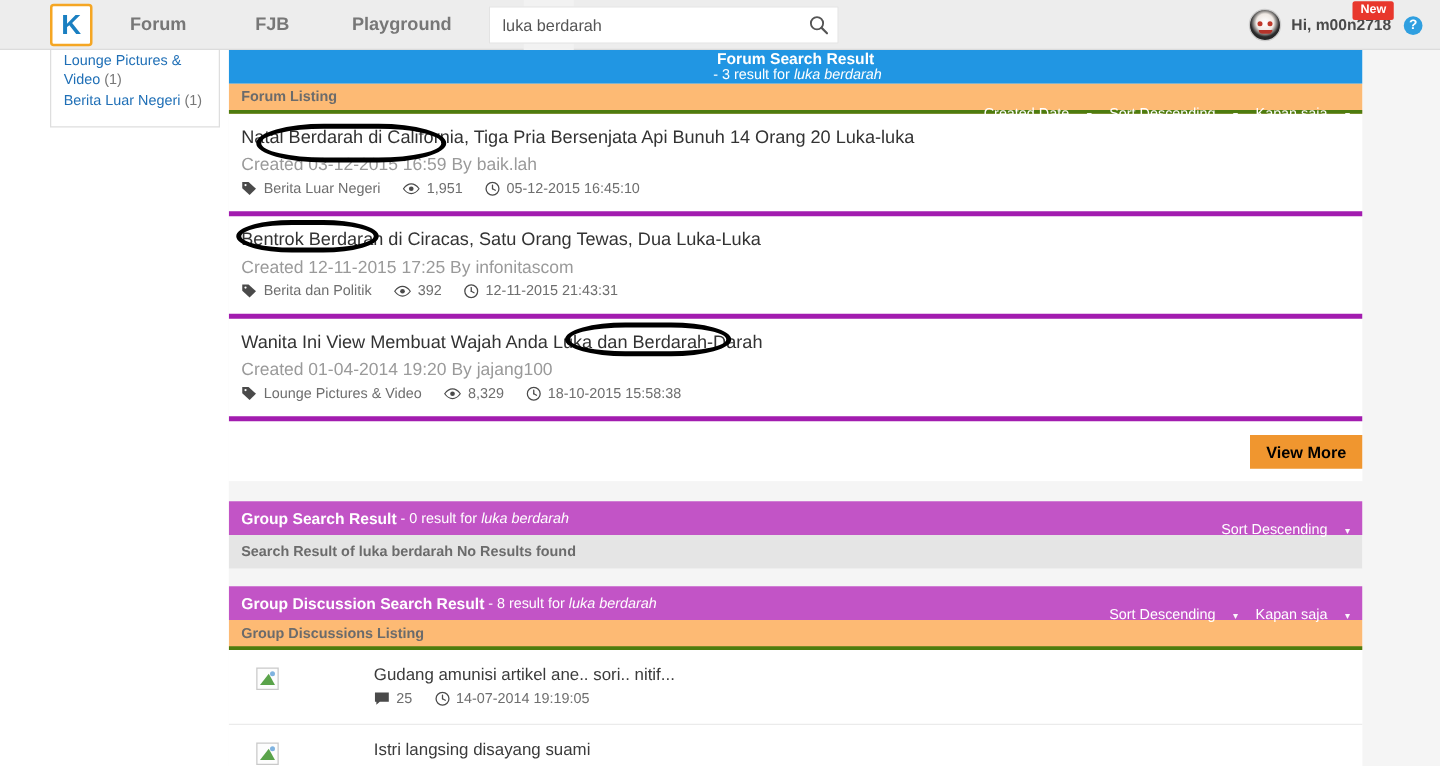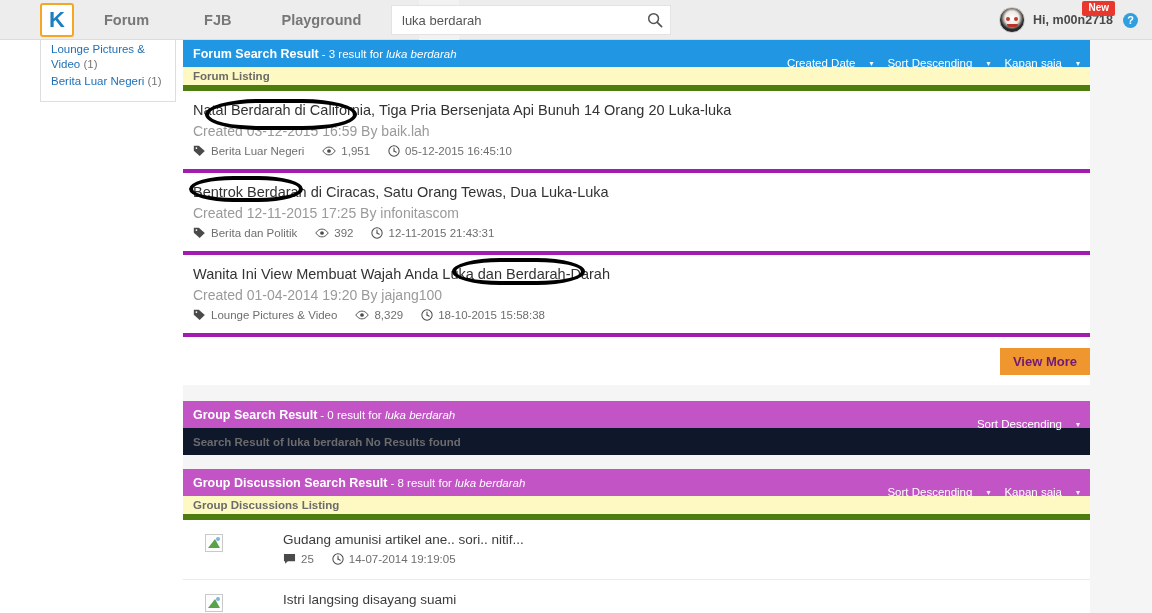--- a/index.html
+++ b/index.html
@@ -114,38 +114,38 @@
   .content {
     position: absolute; left: 183px; top: 40px;
     width: 907px;
   }
   .panel { background: #ffffff; width: 907px; }
 
   .panel-head {
     height: 27px; display: flex; align-items: center;
     padding: 0 10px; color: #fff;
   }
-  .panel-head.blue { background: #2196e3; }
+  .panel-head.blue { background: #2196e3; flex-direction: column; }
   .panel-head.purple { background: #c254c6; }
   .ph-title { font-size: 12.5px; font-weight: bold; }
   .ph-sub { font-size: 11.5px; margin-left: 3px; font-weight: normal; }
   .ph-sub em { font-style: italic; }
   .ph-right { margin-left: auto; display: flex; align-items: center; margin-top: 19px; }
   .ph-opt {
     font-size: 11.5px; color: #fff; cursor: pointer; white-space: nowrap;
   }
   .ph-caret {
     font-size: 8px; color: #fff; margin: 0 14px; opacity: .95;
   }
 
   .subbar {
-    height: 24px; background: #fef9c3;
+    height: 24px; background: #fdba74;
     display: flex; align-items: center; padding: 0 10px;
     font-size: 11.5px; color: #6b6b6b; font-weight: bold;
-    border-bottom: 6px solid #4d7c0f;
+    border-bottom: 3px solid #4d7c0f;
   }
 
   .result-row {
     padding: 10px 10px 12px 10px;
     border-bottom: 4px solid #a21caf;
     position: relative;
   }
   .result-title {
     font-size: 14.5px; color: #333; line-height: 18px; margin-bottom: 4px;
     cursor: pointer;
@@ -156,29 +156,29 @@
     font-size: 11.5px; color: #6e6e6e;
   }
   .meta-group { display: flex; align-items: center; gap: 5px; margin-right: 11px; }
   svg.ic { display: block; }
 
   .viewmore-wrap {
     height: 48px; display: flex; align-items: center; justify-content: flex-end;
     padding-right: 0px; background: #fff;
   }
   .view-more {
-    background: #f0962f; color: #701a75; border: none;
+    background: #f0962f; color: #000000; border: none;
     font-family: "Liberation Sans", sans-serif;
     font-size: 13px; font-weight: bold;
     padding: 6px 13px; cursor: pointer;
   }
   .noresult {
     height: 27px; display: flex; align-items: center; padding: 0 10px;
     font-size: 11.5px; color: #6b6b6b; font-weight: bold;
-    background: #0f172a;
+    background: #e5e5e5;
     text-align: right;
   }
 
   .disc-row {
     display: flex; padding: 12px 10px 14px 10px;
     border-bottom: 1px solid #ebebeb; background: #fff;
   }
   .disc-thumb {
     width: 18px; height: 18px; margin: 2px 0 0 12px;
     border: 1px solid #c9c9c9; background: #fdfdfd;
@@ -187,21 +187,21 @@
   .disc-thumb::after {
     content: ""; position: absolute; left: 2px; top: 4px;
     width: 0; height: 0;
     border-left: 7px solid transparent; border-right: 5px solid transparent;
     border-bottom: 9px solid #5aa34a;
   }
   .disc-thumb::before {
     content: ""; position: absolute; right: 2px; top: 2px;
     width: 4px; height: 4px; border-radius: 50%; background: #7fb3e0;
   }
-  .disc-body { margin-left: 60px; }
+  .disc-body { margin-left: 76px; }
   .disc-title { font-size: 13.5px; color: #3b3b3b; margin-bottom: 6px; cursor: pointer; }
   .disc-by { font-size: 11.5px; color: #8b8b8b; margin-bottom: 5px; }
   .disc-meta { display: flex; align-items: center; gap: 7px; font-size: 11.5px; color: #6e6e6e; }
 
   .gap { height: 16px; background: #f5f5f5; width: 907px; }
   .gap-sm { height: 14px; background: #f5f5f5; width: 907px; }
 
   
   .annot {
     position: absolute;

